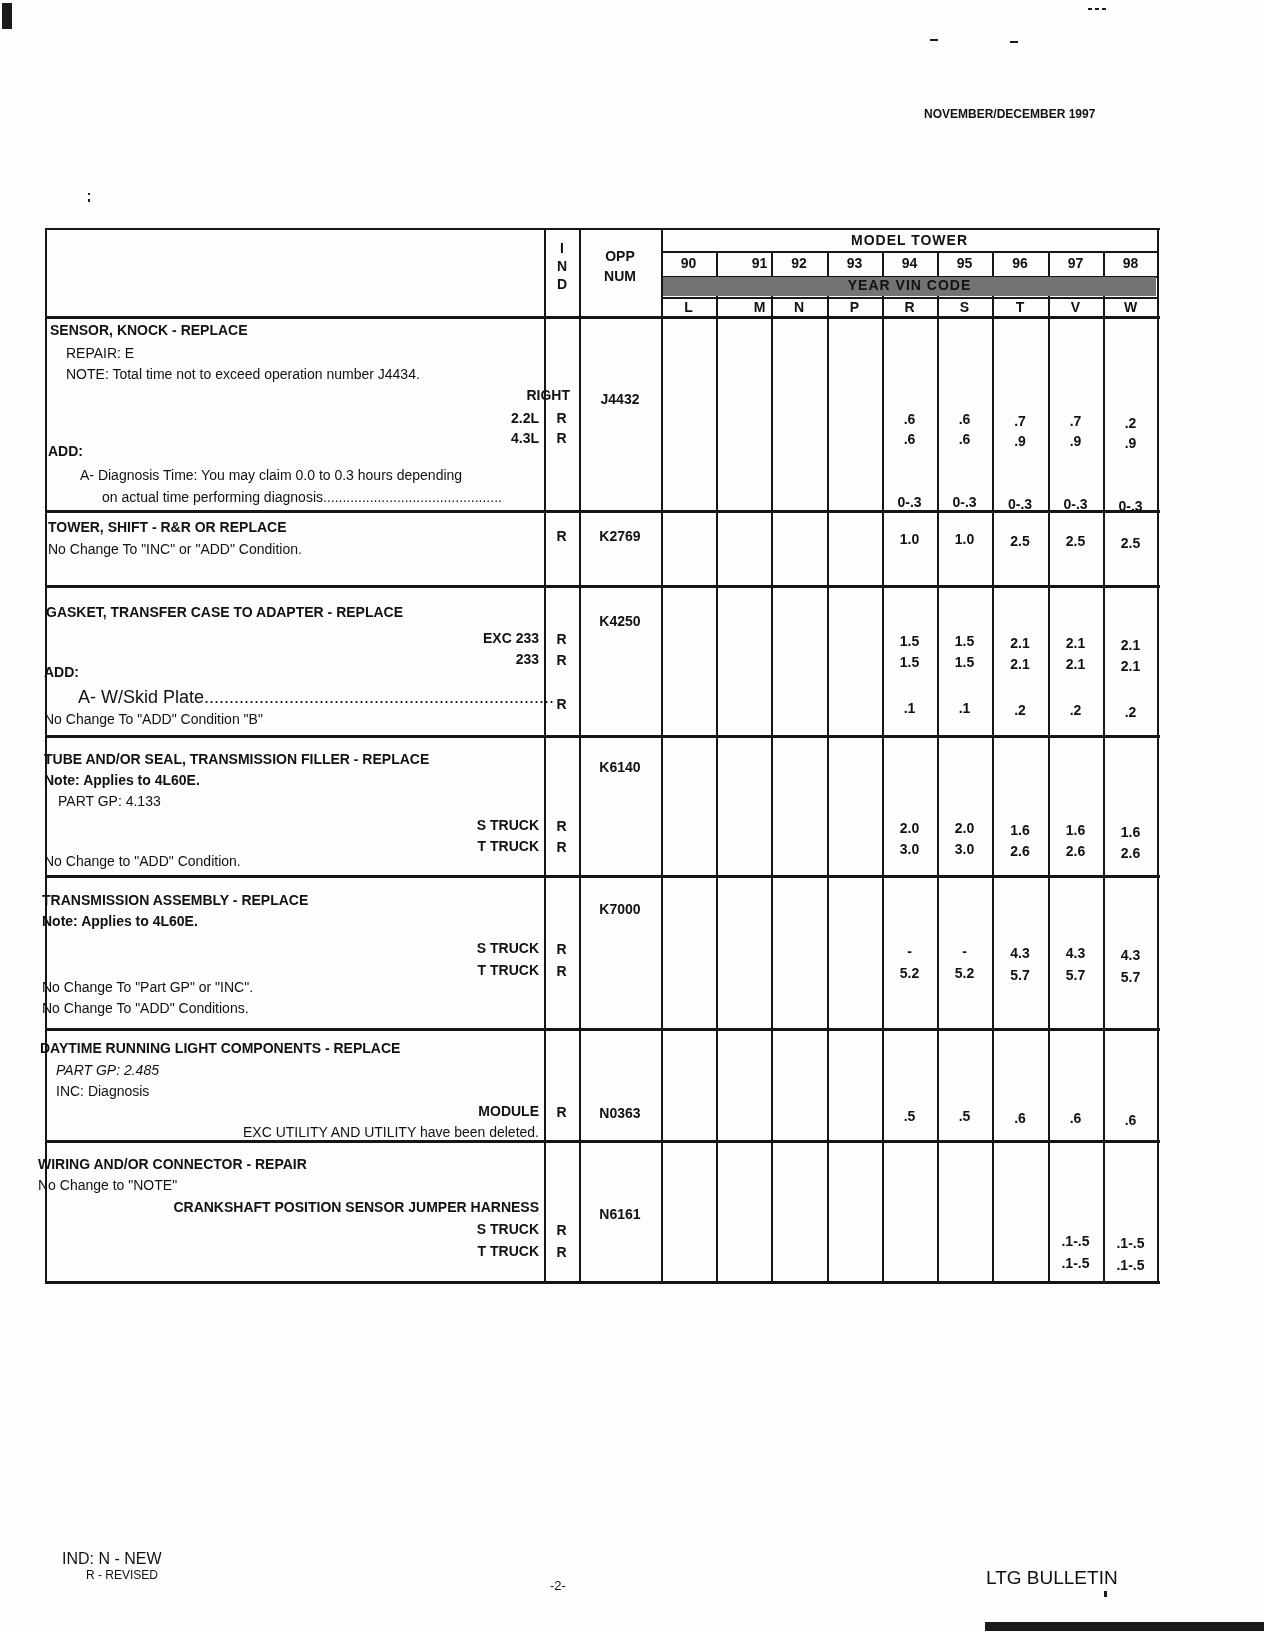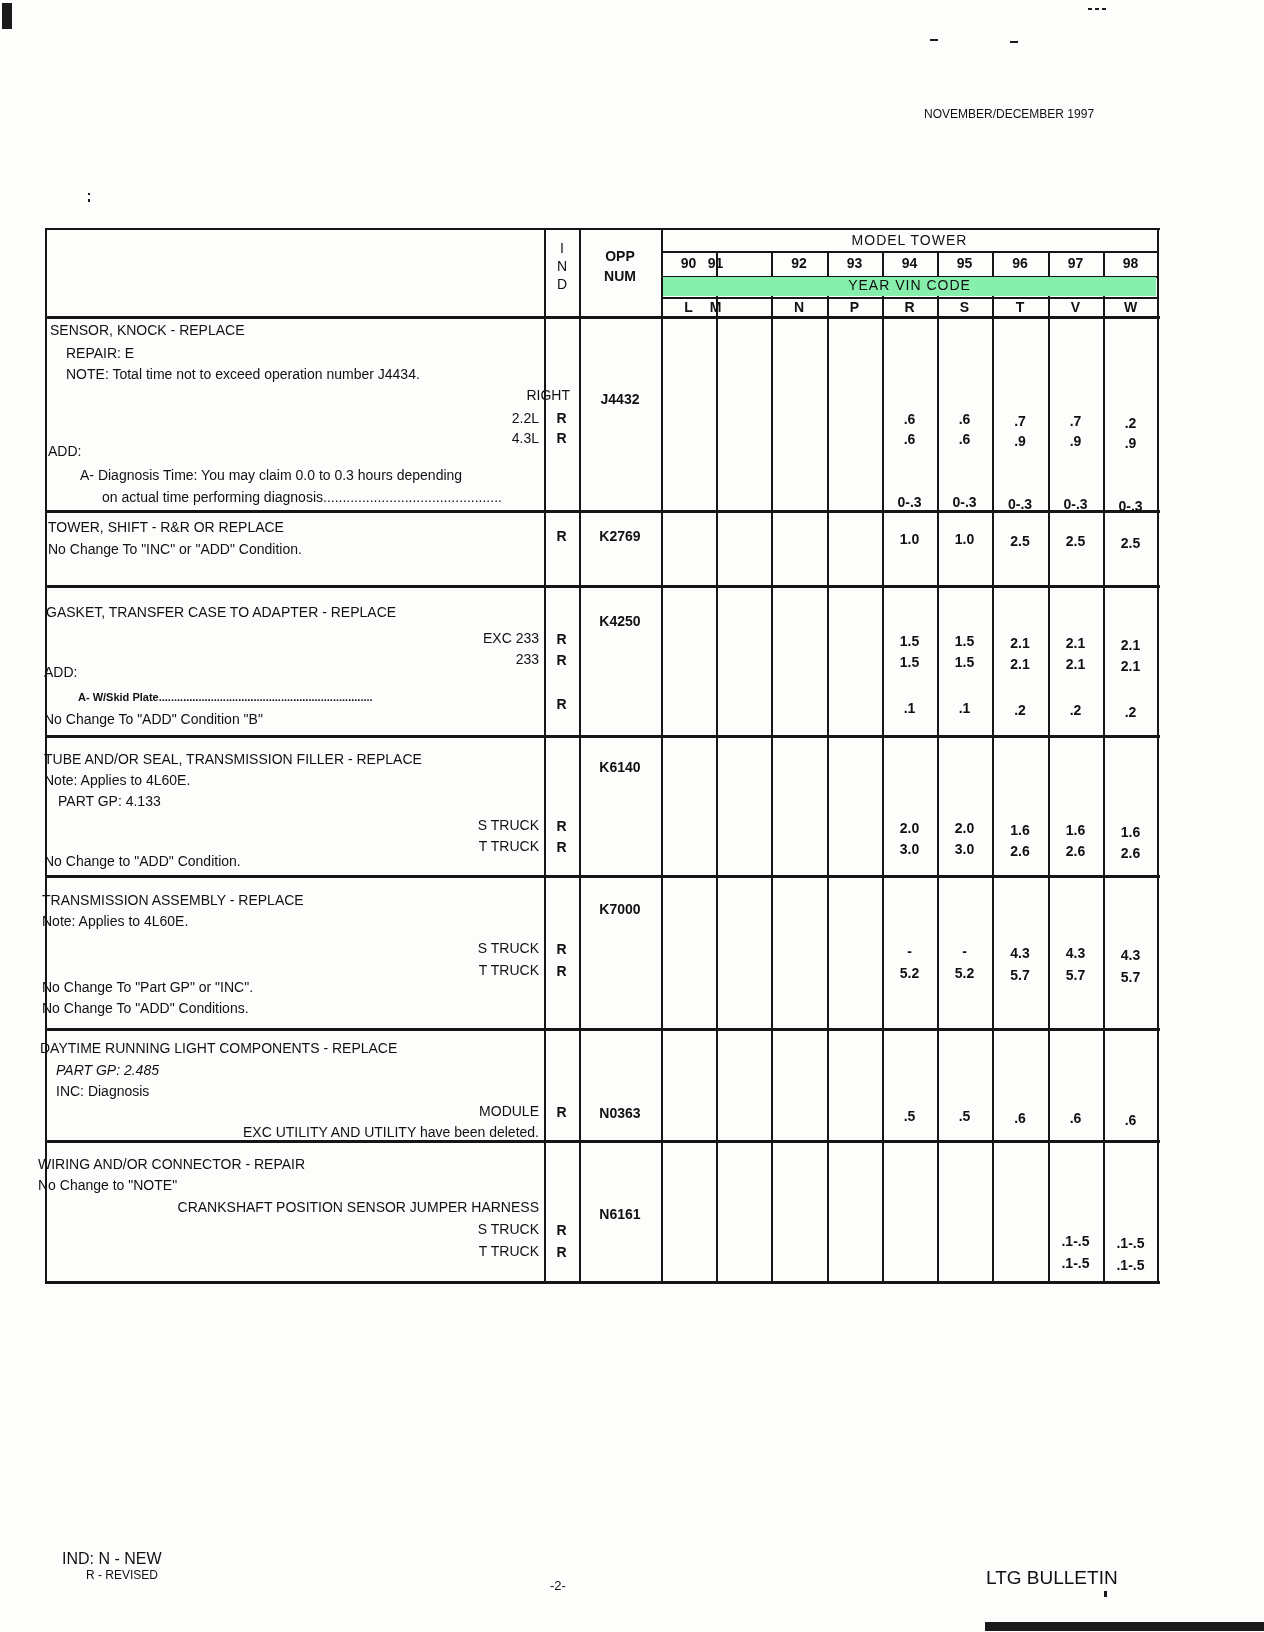--- a/index.html
+++ b/index.html
@@ -2,30 +2,30 @@
 <html><head>
 <meta charset="utf-8">
 <style>
   html,body{margin:0;padding:0;background:#e8e8e8;}
   .page{
     position:relative;width:1264px;height:1632px;background:#fdfdfc;
     font-family:"Liberation Sans",sans-serif;color:#111;overflow:hidden;
   }
   .abs{position:absolute;white-space:nowrap;}
   .t{font-size:14px;line-height:16px;}
-  .sm{font-size:11px;line-height:15px;font-weight:bold;}
-  .b{font-weight:normal;}
+  .sm{font-size:18px;line-height:15px;}
+  .b{font-weight:bold;}
   .vline{position:absolute;width:2px;background:#161616;}
   .hline{position:absolute;height:2px;background:#161616;}
   .thick{height:3px;}
   .rlabel{left:45px;width:494px;text-align:right;}
   .ind{left:544px;width:35px;text-align:center;font-weight:bold;}
   .opp{left:579px;width:82px;text-align:center;font-weight:bold;}
   .cell{text-align:center;font-weight:bold;}
-  .c90{left:661px;width:55px}.c91{left:688px;width:55px}.c92{left:771px;width:56px}
+  .c90{left:661px;width:55px}.c91{left:732px;width:55px}.c92{left:771px;width:56px}
   .c93{left:827px;width:55px}.c94{left:882px;width:55px}.c95{left:937px;width:55px}
   .c96{left:992px;width:56px}.c97{left:1048px;width:55px}.c98{left:1103px;width:55px}
   .title-serif{font-family:"Liberation Serif",serif;font-weight:bold;font-size:37px;letter-spacing:2px;word-spacing:10px;text-align:center;}
   .artifact{position:absolute;background:#1a1a1a;}
 </style>
 </head>
 <body>
 
 <div class="page">
 
@@ -78,21 +78,21 @@
   <div class="abs t b" style="left:661px;top:232px;width:497px;text-align:center;letter-spacing:1px;">MODEL TOWER</div>
   <div class="abs t cell c90" style="top:255px;">90</div>
   <div class="abs t cell c91" style="top:255px;">91</div>
   <div class="abs t cell c92" style="top:255px;">92</div>
   <div class="abs t cell c93" style="top:255px;">93</div>
   <div class="abs t cell c94" style="top:255px;">94</div>
   <div class="abs t cell c95" style="top:255px;">95</div>
   <div class="abs t cell c96" style="top:255px;">96</div>
   <div class="abs t cell c97" style="top:255px;">97</div>
   <div class="abs t cell c98" style="top:255px;">98</div>
-  <div class="abs t b" style="left:663px;top:277px;width:493px;height:19px;text-align:center;background:#86efac;z-index:2;letter-spacing:1px;">YEAR VIN CODE</div>
+  <div class="abs t b" style="left:663px;top:277px;width:493px;height:19px;text-align:center;background:#737373;z-index:2;letter-spacing:1px;">YEAR VIN CODE</div>
   <div class="abs t cell c90" style="top:299px;">L</div>
   <div class="abs t cell c91" style="top:299px;">M</div>
   <div class="abs t cell c92" style="top:299px;">N</div>
   <div class="abs t cell c93" style="top:299px;">P</div>
   <div class="abs t cell c94" style="top:299px;">R</div>
   <div class="abs t cell c95" style="top:299px;">S</div>
   <div class="abs t cell c96" style="top:299px;">T</div>
   <div class="abs t cell c97" style="top:299px;">V</div>
   <div class="abs t cell c98" style="top:299px;">W</div>
 

